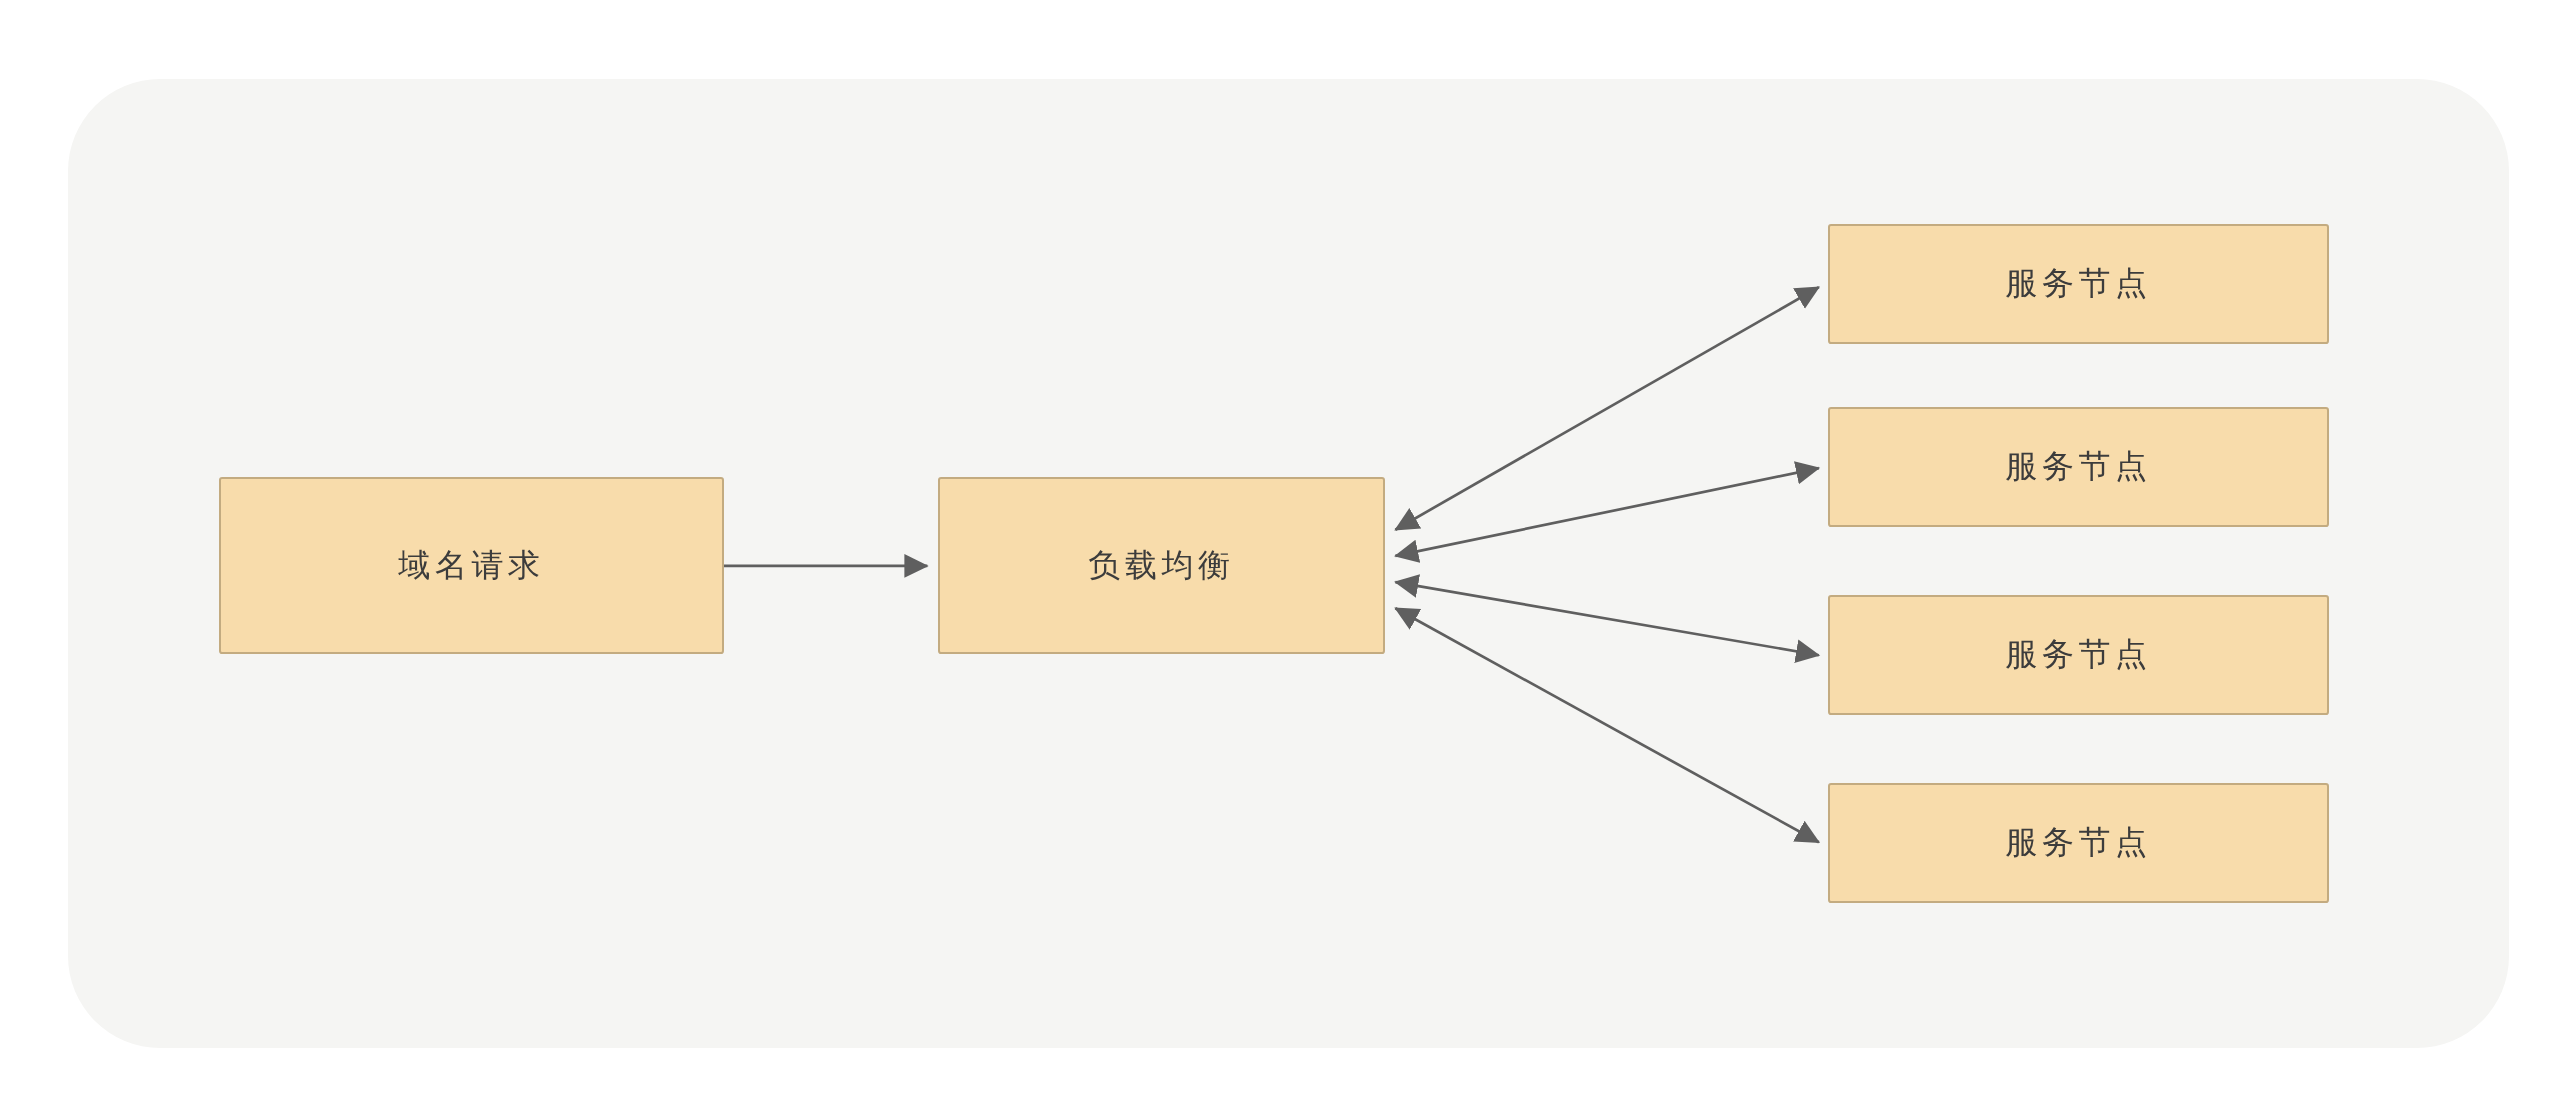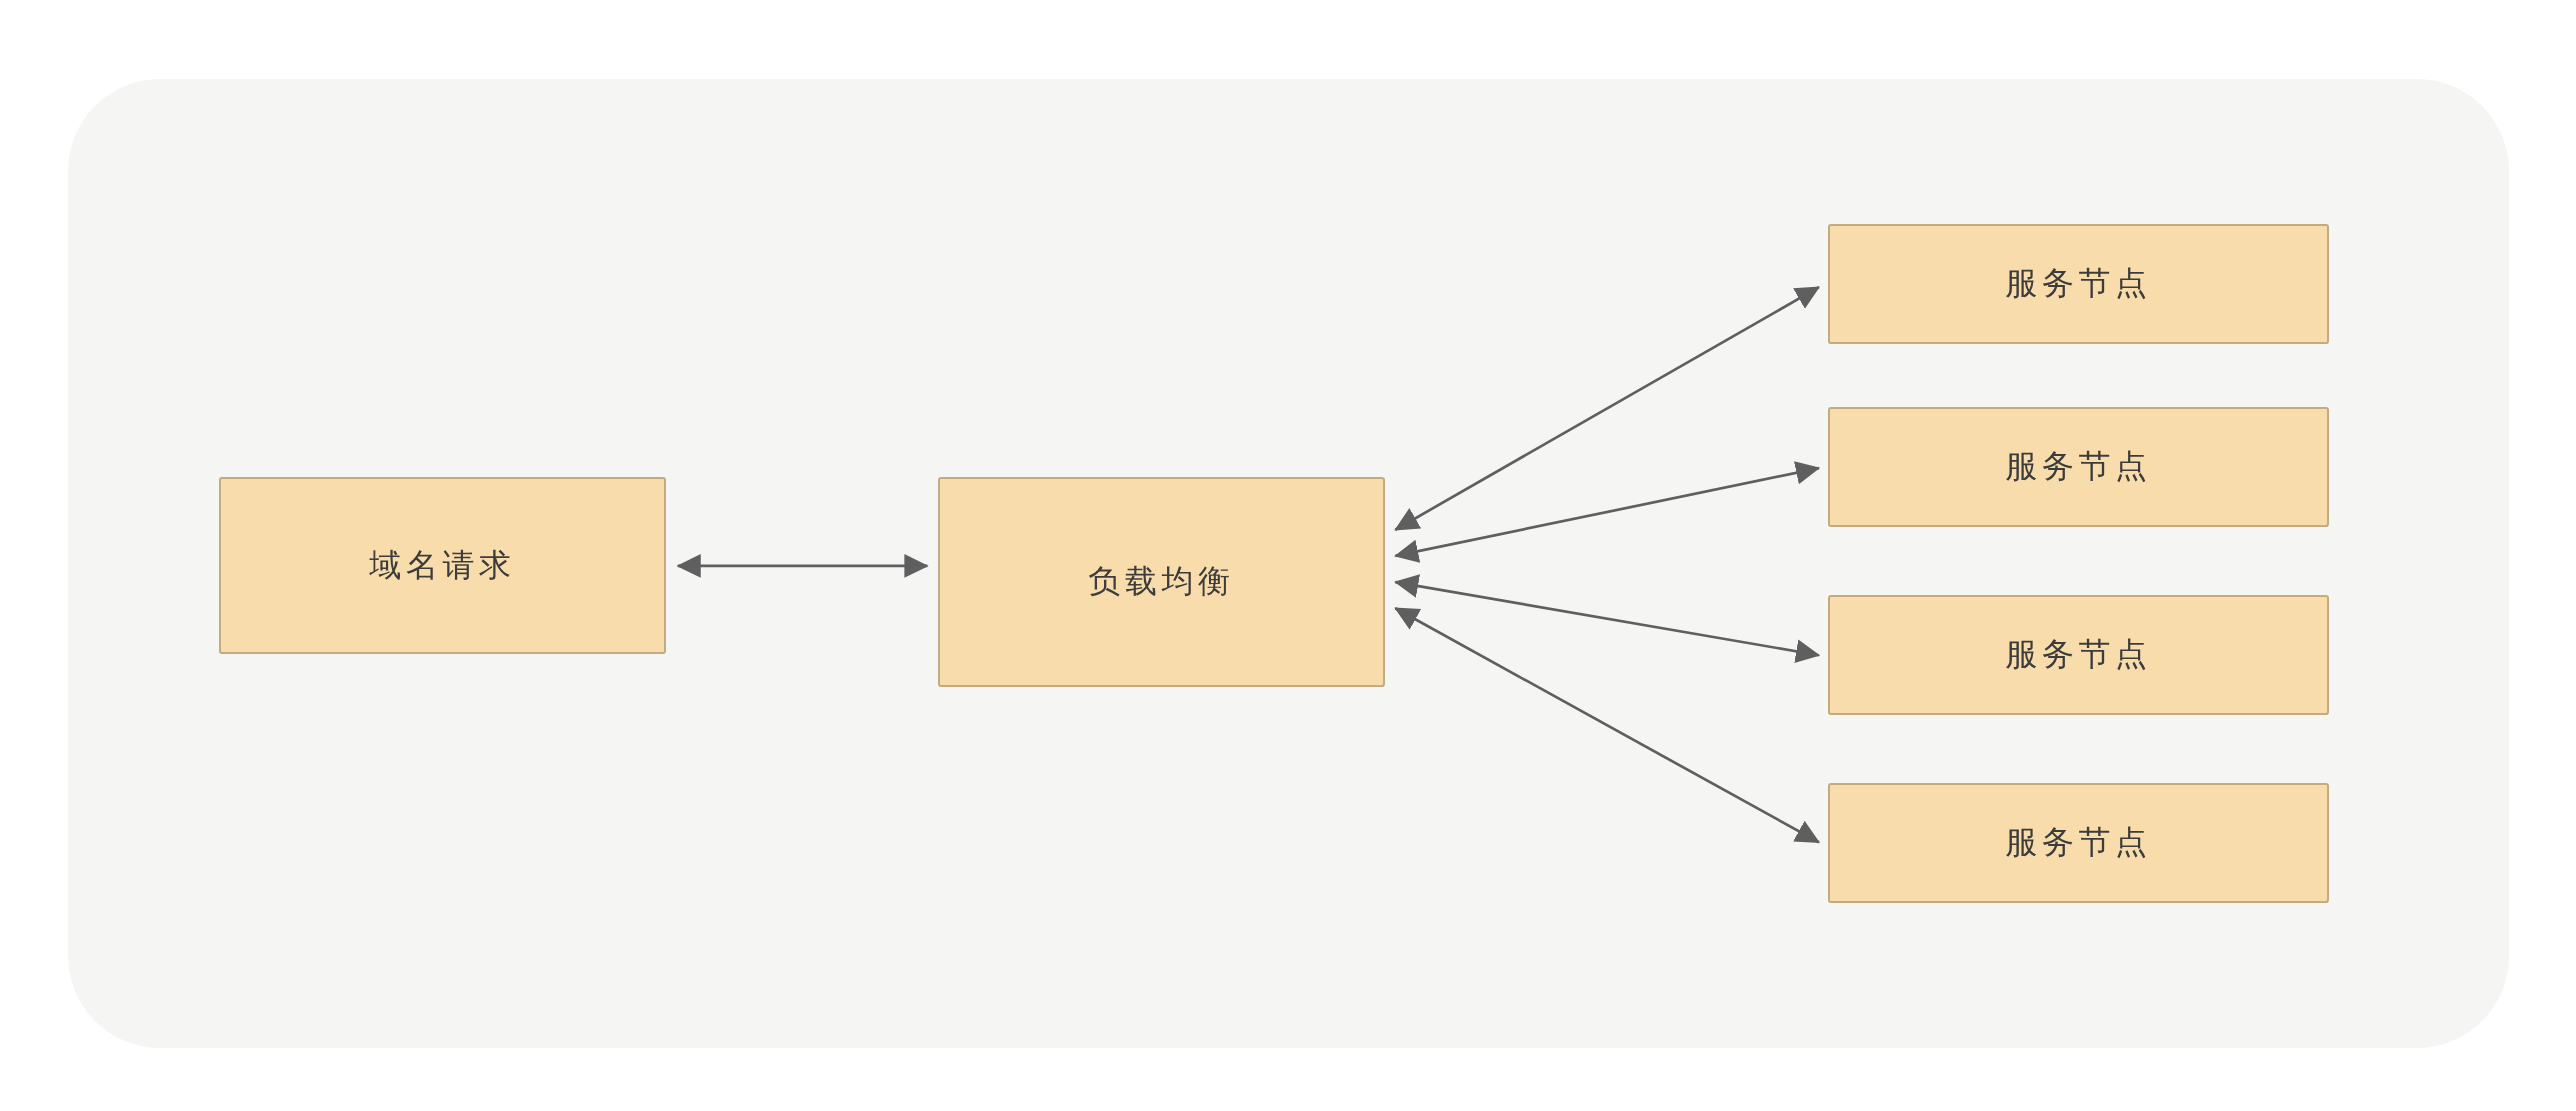--- a/index.html
+++ b/index.html
@@ -36,22 +36,22 @@
     border-radius: 3.1px;
     display: flex;
     align-items: center;
     justify-content: center;
     color: #3c3c3c;
     font-size: 32px;
     letter-spacing: 4.6px;
     white-space: nowrap;
   }
 
-  .node-domain   { left: 219px;  top: 477px; width: 447px; height: 177px; }
-  .node-lb       { left: 938px; top: 477px; width: 447px; height: 210px; }
+  .node-domain   { left: 219px;  top: 477px; width: 505px; height: 177px; }
+  .node-lb       { left: 938px; top: 477px; width: 447px; height: 177px; }
 
   .node-service  { left: 1828px; width: 501px; height: 120px; }
   .node-service-0 { top: 224px;  }
   .node-service-1 { top: 407px;  }
   .node-service-2 { top: 595px;  }
   .node-service-3 { top: 783px; }
 
   svg.connectors {
     position: absolute;
     left: 0;

